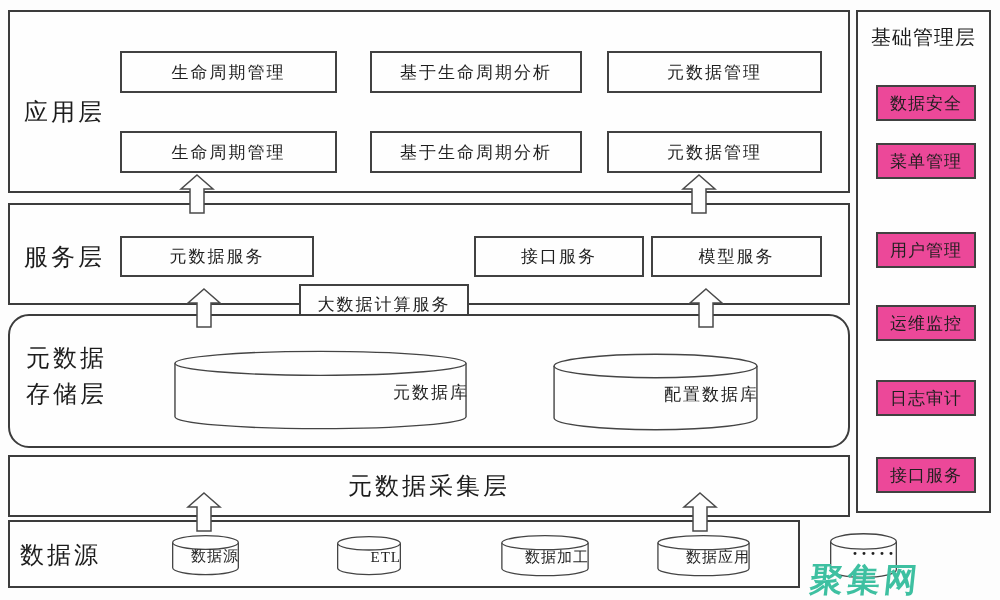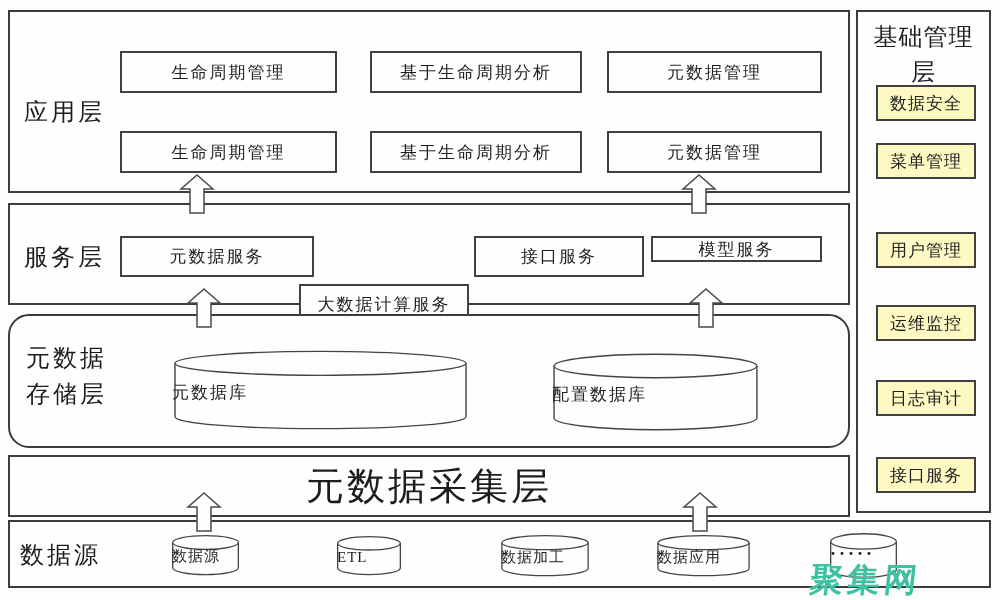--- a/index.html
+++ b/index.html
@@ -20,41 +20,41 @@
   .box {
     position:absolute; border:2px solid #414141; background:#fefefe; box-sizing:border-box;
     display:flex; align-items:center; justify-content:center;
     font-size:17px; letter-spacing:2px; color:#1f1f1f;
   }
   .panel {
     position:absolute; border:2px solid #3c3c3c; background:#fefefe; box-sizing:border-box;
   }
   .panel-title {
     position:absolute; left:50%; transform:translateX(-50%); top:8px; width:124px;
-    text-align:center; font-size:24px; line-height:35px; letter-spacing:1px; color:#1c1c1c;
+    text-align:center; font-size:20px; line-height:35px; letter-spacing:1px; color:#1c1c1c;
   }
   .panel-item {
     position:absolute; left:18px; width:100px; height:36px;
-    border:2px solid #414141; background:#fef9c3; box-sizing:border-box;
+    border:2px solid #414141; background:#ec4899; box-sizing:border-box;
     display:flex; align-items:center; justify-content:center;
     font-size:17px; letter-spacing:1px; color:#1f1f1f;
   }
   .cyl { position:absolute; }
   .cyl svg { position:absolute; left:0; top:0; width:100%; height:100%; }
   .cyl-label {
     position:absolute; left:0; right:0; top:52%; transform:translateY(-50%);
-    text-align:left; font-size:17px; letter-spacing:2px; color:#1f1f1f;
+    text-align:right; font-size:17px; letter-spacing:2px; color:#1f1f1f;
   }
   .cyl-label.small { font-size:15px; letter-spacing:1px; }
   .cyl-label.dots { font-size:18px; font-weight:bold; letter-spacing:3px; top:46%; }
   .arrow { position:absolute; width:36px; height:40px; z-index:6; }
   .arrow svg { width:100%; height:100%; display:block; }
   .collect-label {
     position:absolute; left:0; right:0; top:50%; transform:translateY(-50%);
-    text-align:center; font-size:38px; letter-spacing:3px; color:#1c1c1c;
+    text-align:center; font-size:24px; letter-spacing:3px; color:#1c1c1c;
   }
   .watermark {
     position:absolute; left:810px; top:558px; z-index:9;
     font-family:"Liberation Sans","DejaVu Sans",sans-serif;
     font-size:33px; font-weight:bold; letter-spacing:4px;
     transform:skewX(-6deg);
   }
 </style>
 </head>
 <body>
@@ -69,21 +69,21 @@
     <div class="box" style="left:110px; top:119px; width:217px; height:42px;">生命周期管理</div>
     <div class="box" style="left:360px; top:119px; width:212px; height:42px;">基于生命周期分析</div>
     <div class="box" style="left:597px; top:119px; width:215px; height:42px;">元数据管理</div>
   </div>
 
   <div class="layer" style="left:8px; top:203px; width:842px; height:102px;padding-left:32px;">
     <div class="layer-label" style="left:14px; top:34px;">服务层</div>
     <div class="box" style="left:110px; top:31px; width:194px; height:41px;">元数据服务</div>
     <div class="box" style="left:289px; top:31px; width:170px; height:41px;margin-top:48px;">大数据计算服务</div>
     <div class="box" style="left:464px; top:31px; width:170px; height:41px;">接口服务</div>
-    <div class="box" style="left:641px; top:31px; width:171px; height:26px;">模型服务</div>
+    <div class="box" style="left:641px; top:31px; width:171px; height:41px;">模型服务</div>
   </div>
 
   <div class="layer" style="left:8px; top:314px; width:842px; height:134px;border-radius:21px;">
     <div class="layer-label wrap" style="left:16px; top:24px;">元数据存储层</div>
     <div class="cyl" style="left:162px; top:34px; width:297px; height:80px;">
       <svg viewBox="0 0 100 60" preserveAspectRatio="none" aria-hidden="true">
         <path d="M1,10 L1,50 A49,9 0 0 0 99,50 L99,10" fill="#fefefe" stroke="#444" stroke-width="1.4" vector-effect="non-scaling-stroke"></path>
         <ellipse cx="50" cy="10" rx="49" ry="9" fill="#fefefe" stroke="#444" stroke-width="1.4" vector-effect="non-scaling-stroke"></ellipse>
       </svg>
       <div class="cyl-label">元数据库</div>
@@ -94,21 +94,21 @@
         <ellipse cx="50" cy="10" rx="49" ry="9" fill="#fefefe" stroke="#444" stroke-width="1.4" vector-effect="non-scaling-stroke"></ellipse>
       </svg>
       <div class="cyl-label">配置数据库</div>
     </div>
   </div>
 
   <div class="layer" style="left:8px; top:455px; width:842px; height:62px;">
     <div class="collect-label">元数据采集层</div>
   </div>
 
-  <div class="layer" style="left:8px; top:520px; width:983px; height:68px;">
+  <div class="layer" style="left:8px; top:520px; width:792px; height:68px;">
     <div class="layer-label" style="left:10px; top:15px;">数据源</div>
     <div class="cyl" style="left:162px; top:13px; width:67px; height:41px;">
       <svg viewBox="0 0 100 60" preserveAspectRatio="none" aria-hidden="true">
         <path d="M1,11 L1,48 A49,10 0 0 0 99,48 L99,11" fill="#fefefe" stroke="#444" stroke-width="1.3" vector-effect="non-scaling-stroke"></path>
         <ellipse cx="50" cy="11" rx="49" ry="10" fill="#fefefe" stroke="#444" stroke-width="1.3" vector-effect="non-scaling-stroke"></ellipse>
       </svg>
       <div class="cyl-label small">数据源</div>
     </div>
     <div class="cyl" style="left:327px; top:14px; width:64px; height:40px;">
       <svg viewBox="0 0 100 60" preserveAspectRatio="none" aria-hidden="true">

